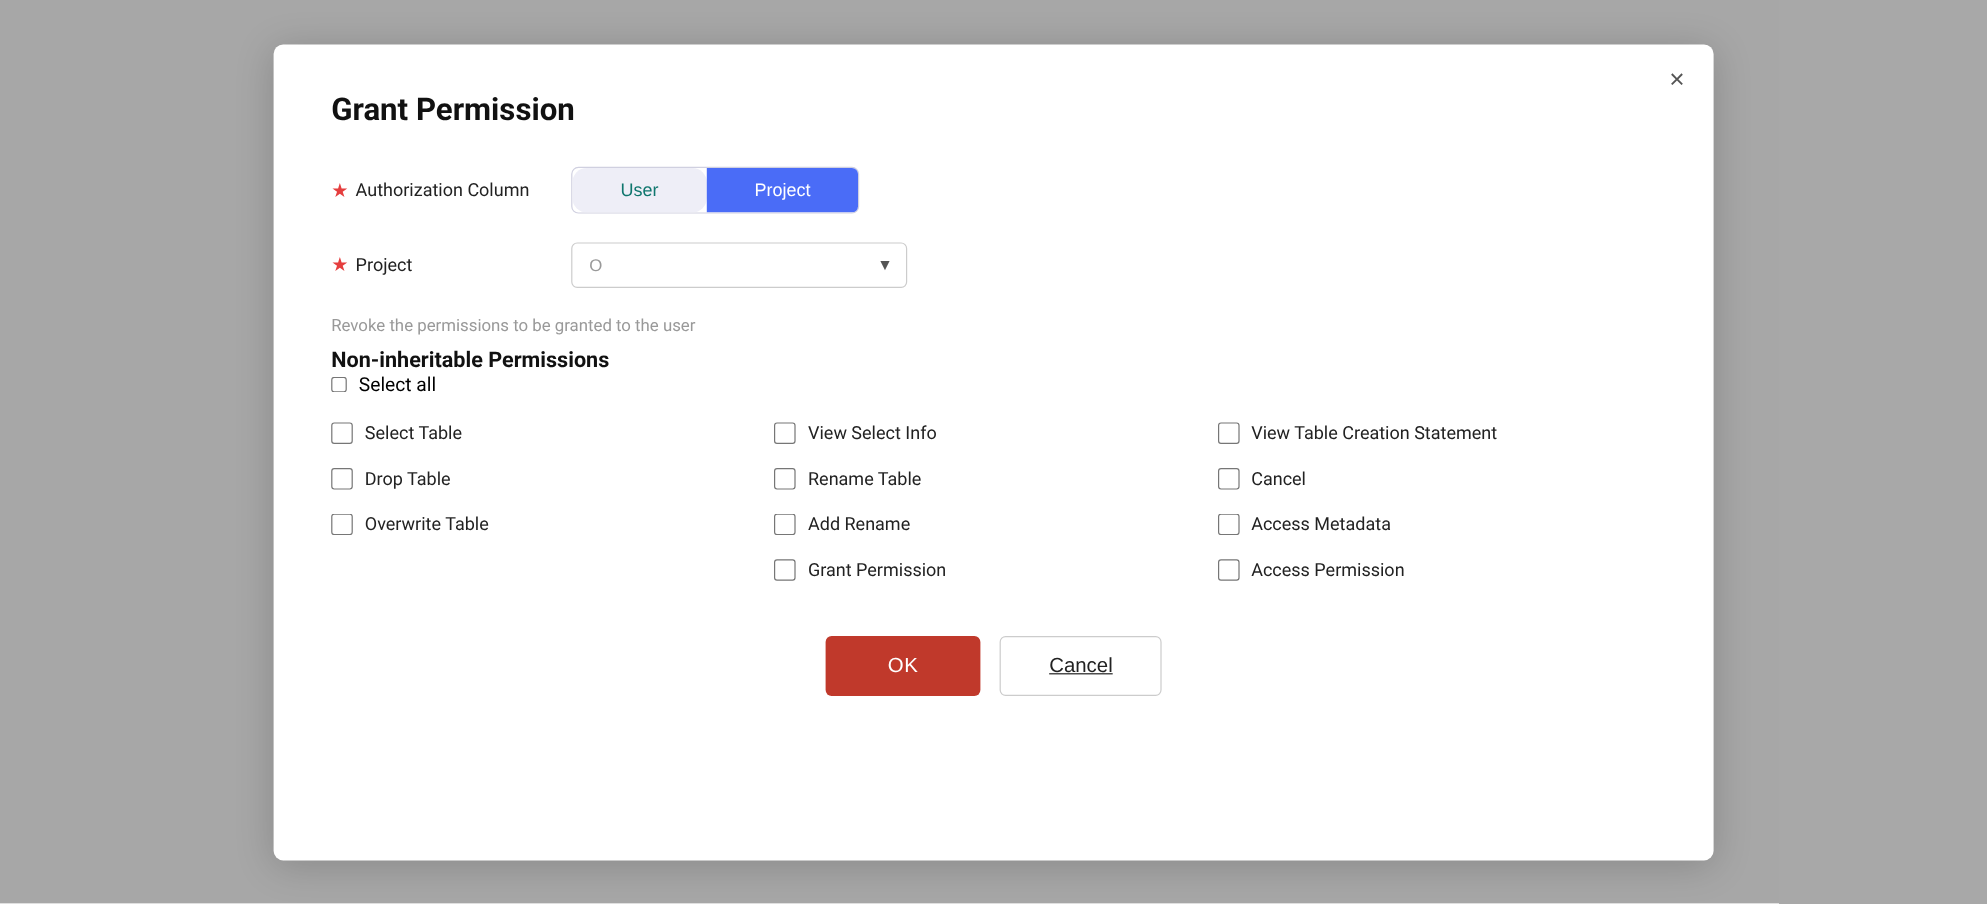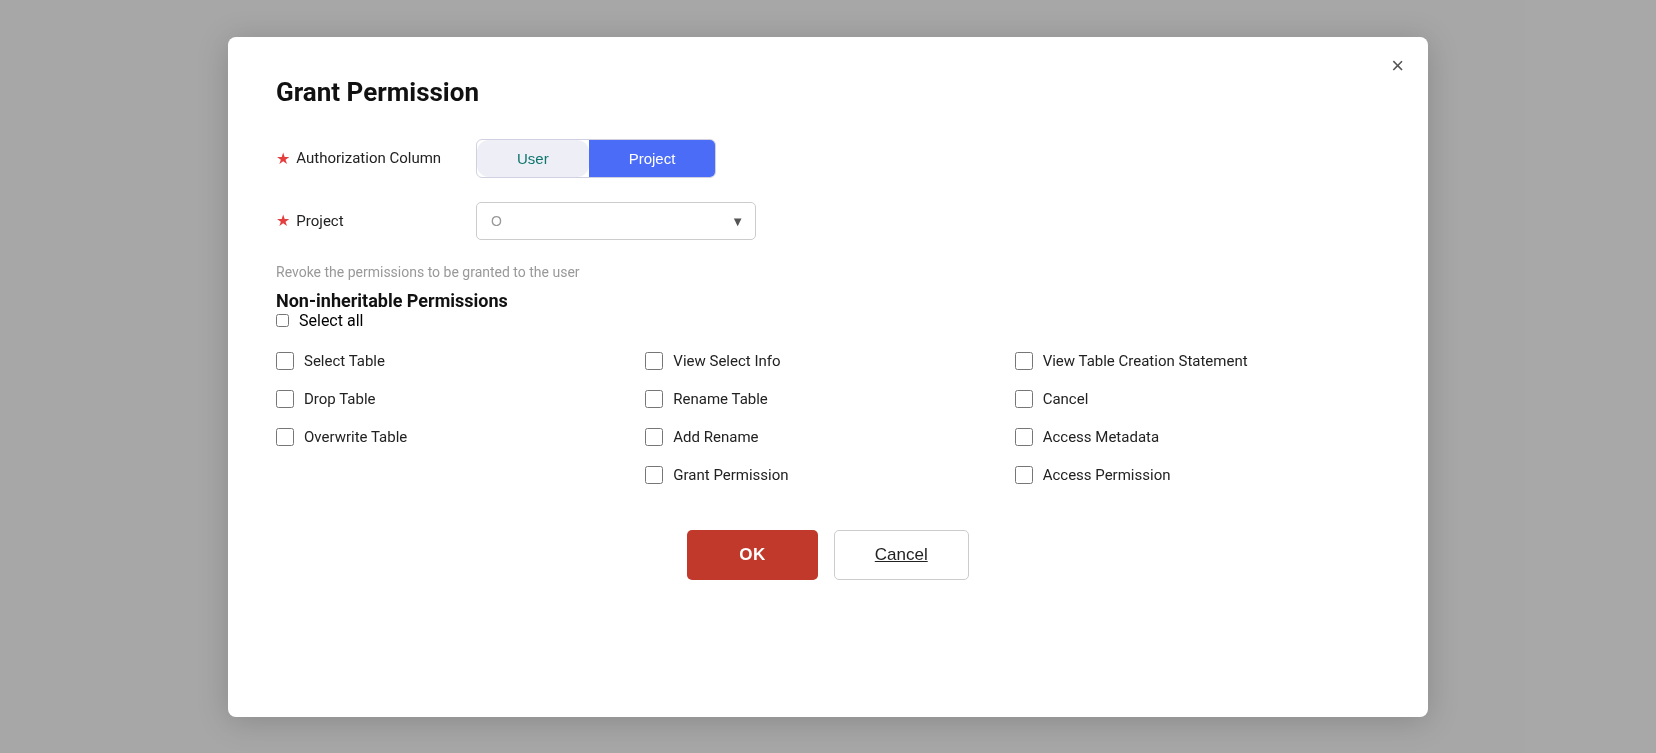--- a/index.html
+++ b/index.html
@@ -183,21 +183,21 @@
       margin-top: 36px;
     }
 
     .btn-ok {
       background: #c0392b;
       color: #fff;
       border: none;
       border-radius: 5px;
       padding: 14px 52px;
       font-size: 17px;
-      font-weight: 700;
+      font-weight: 400;
       cursor: pointer;
       letter-spacing: 0.5px;
     }
 
     .btn-cancel {
       background: #fff;
       color: #222;
       border: 1.5px solid #ccc;
       border-radius: 5px;
       padding: 14px 40px;

